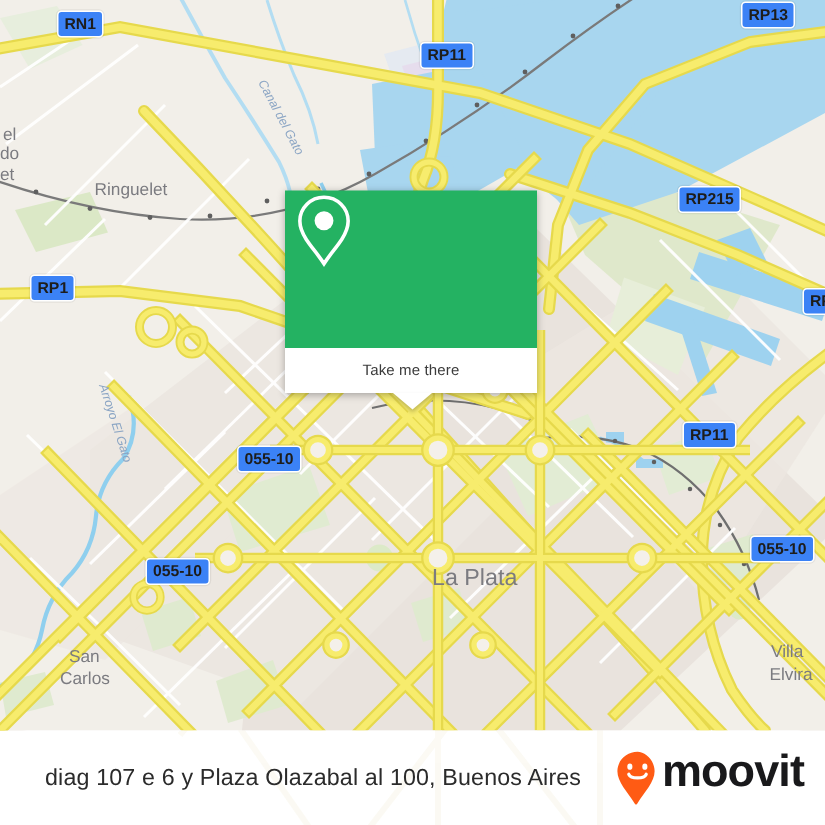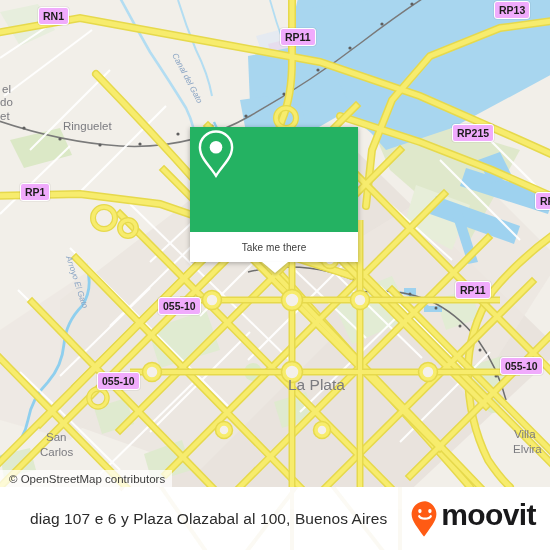--- a/index.html
+++ b/index.html
@@ -15,21 +15,21 @@
   .map svg{position:absolute;left:0;top:0;}
 
   
   .lbl{font-family:"Liberation Sans","DejaVu Sans",sans-serif;fill:#77777a;}
   .lbl-city{font-size:15.5px;fill:#7b7b80;}
   .lbl-town{font-size:11.5px;fill:#7b7b80;}
   .lbl-water{font-size:8.3px;fill:#8ba5c4;font-style:italic;}
 
   
   .shield{position:absolute;box-sizing:border-box;
-     background:#f0abfc;border:1.6px solid #fff;border-radius:3px;
+     background:#3b82f6;border:1.6px solid #fff;border-radius:3px;
      color:#1d1d1b;font-size:10.5px;font-weight:bold;line-height:1;
      padding:2.5px 4px 3px 4px;white-space:nowrap;
      font-family:"Liberation Sans","DejaVu Sans",sans-serif;
      box-shadow:0 0 0 0.8px rgba(0,0,0,.06);}
 
   
   .card{position:absolute;left:190px;top:127px;width:168px;height:135px;
         box-shadow:0 1px 5px rgba(0,0,0,.30);}
   .card-top{height:105px;background:#24b262;display:flex;align-items:center;justify-content:center;}
   .card-bottom{height:30px;background:#fff;display:flex;align-items:center;justify-content:center;}
@@ -327,23 +327,20 @@
         <div class="shield" style="left: 494px; top: 1px;">RP13</div>
         <div class="shield" style="left: 452px; top: 124px; text-align: right;">RP215</div>
         <div class="shield" style="left: 20px; top: 183px;">RP1</div>
         <div class="shield" style="left: 535px; top: 192px;">RP</div>
         <div class="shield" style="left: 455px; top: 281px;">RP11</div>
         <div class="shield" style="left: 158px; top: 297px;">055-10</div>
         <div class="shield" style="left: 500px; top: 357px;">055-10</div>
         <div class="shield" style="left: 97px; top: 372px;">055-10</div>
       </div>
 
-    <div class="attrib">
-      <span>© OpenStreetMap contributors</span>
-    </div>
 
     <div class="card">
       <div class="card-top">
         <svg class="pin-wrap" viewBox="0 0 52 60">
           <path d="M26 4.5c-8.9 0-16.1 7.1-16.1 15.9 0 4.4 1.9 8.5 4.2 12.1 2.5 3.9 5.6 7.5 8.1 10.9 1.5 2 2.7 3.7 3.8 5.4 1.1-1.7 2.3-3.4 3.8-5.4 2.5-3.4 5.6-7 8.1-10.9 2.3-3.6 4.2-7.7 4.2-12.1C42.1 11.6 34.9 4.5 26 4.5z" fill="none" stroke="#ffffff" stroke-width="2.4"></path>
           <circle cx="26" cy="20.2" r="6.3" fill="#ffffff"></circle>
         </svg>
       </div>
       <div class="card-bottom">
         <span class="card-label">Take me there</span>

